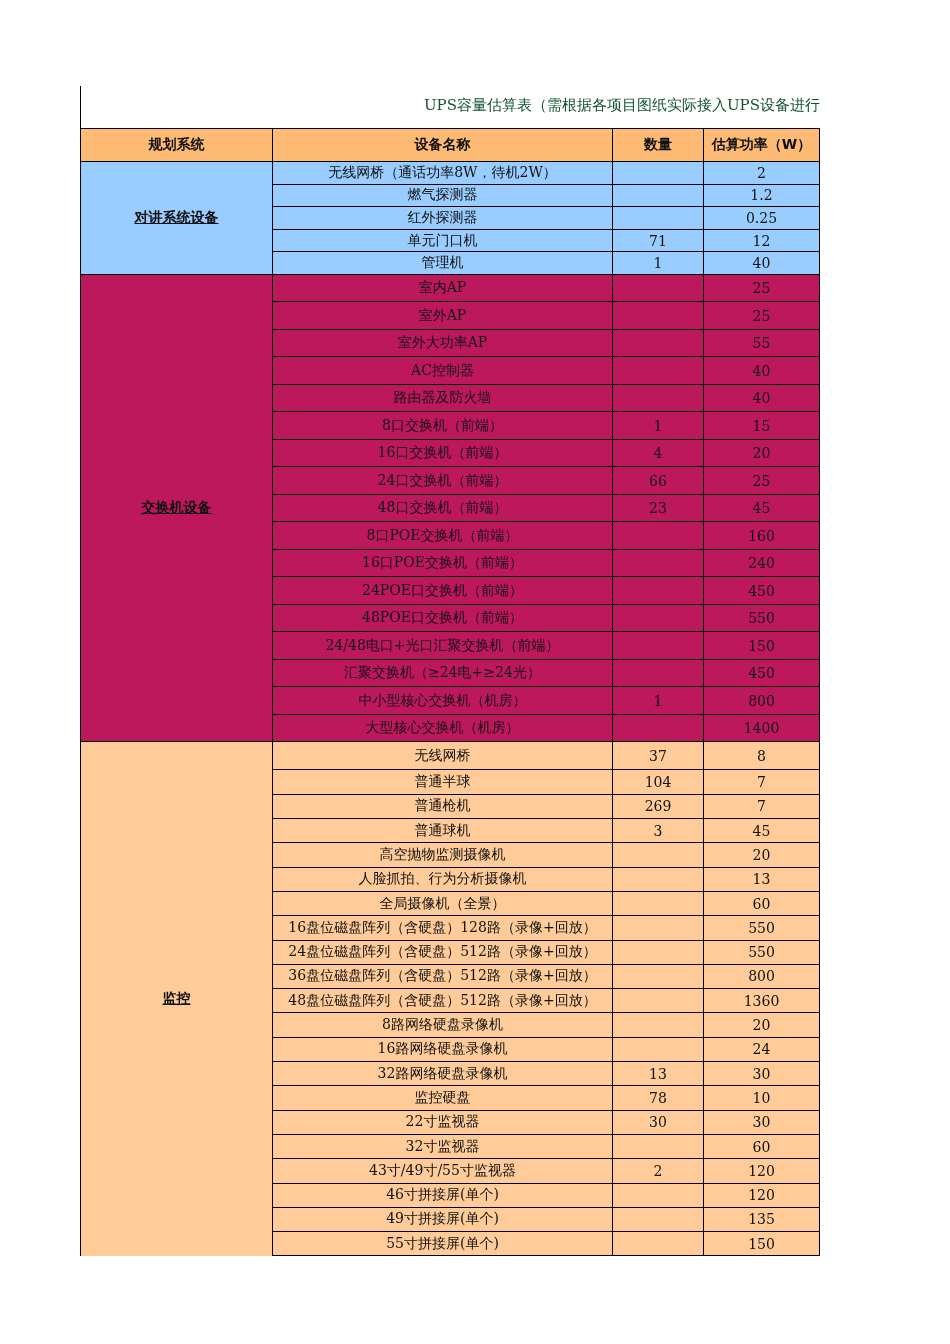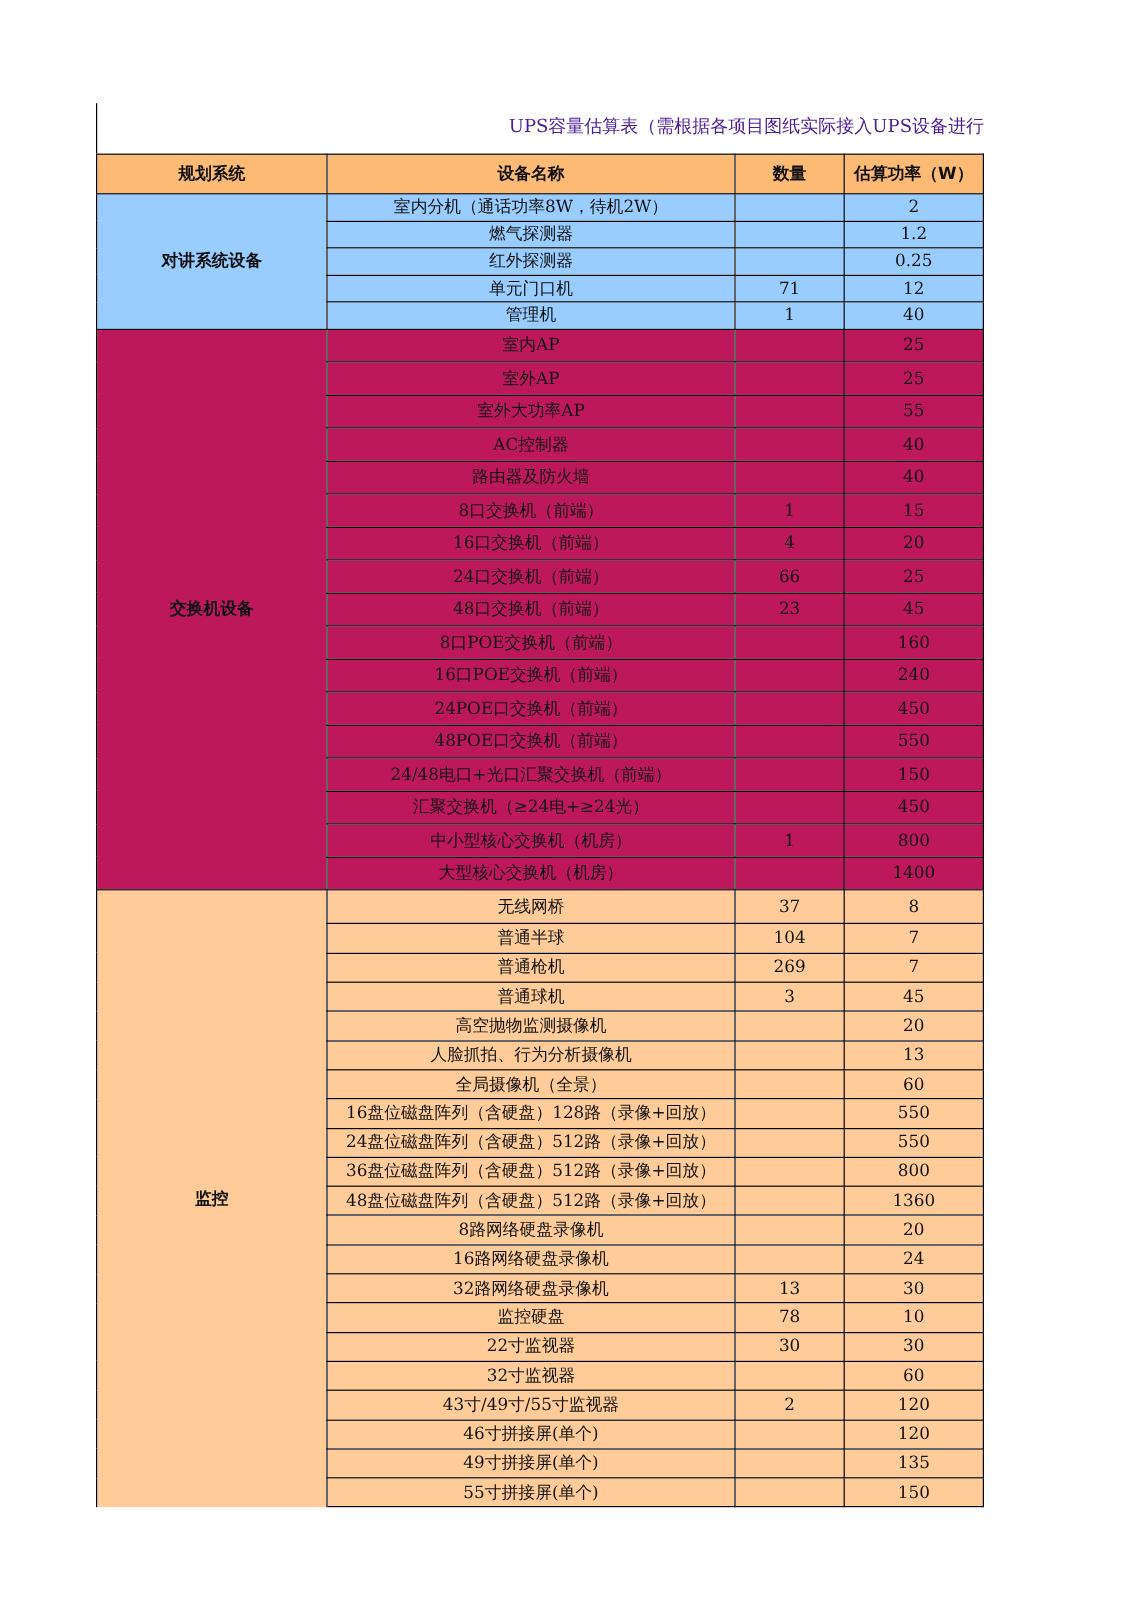--- a/index.html
+++ b/index.html
@@ -1,27 +1,27 @@
 <!DOCTYPE html>
 <html><head>
 <meta charset="utf-8">
 <style>
   html, body { margin: 0; padding: 0; background: #ffffff; }
   body { width: 950px; height: 1344px; position: relative; overflow: hidden;
          font-family: "DejaVu Serif", "Liberation Serif", serif; }
   .vline { position: absolute; left: 80px; top: 86px; width: 1px; height: 42px; background: #000; }
   .title { position: absolute; left: 272px; top: 96px; width: 548px; text-align: right;
-           font-size: 15px; color: #4c1d95; white-space: nowrap; }
+           font-size: 15px; color: #14532d; white-space: nowrap; }
   table.sheet { position: absolute; left: 80px; top: 128px; border-collapse: collapse;
                 table-layout: fixed; font-size: 14px; color: #111; }
   table.sheet td, table.sheet th { border: 1px solid #000; padding: 0; text-align: center;
                 vertical-align: middle; white-space: nowrap; overflow: hidden; }
   table.sheet th { background: #fdba74; font-family: "DejaVu Sans", "Liberation Sans", sans-serif;
                    font-weight: bold; font-size: 14px; height: 32px; color: #111; }
-  td.cat { font-family: "DejaVu Sans", "Liberation Sans", sans-serif; font-weight: bold; font-size: 14px; }
+  td.cat { font-family: "DejaVu Sans", "Liberation Sans", sans-serif; font-weight: bold; font-size: 14px; text-decoration: underline; }
   .sec-blue td { background: #99ccff; height: 21.6px; }
   .sec-green td { background: #be185d; height: 26.5px; margin-top: 21px; }
   .sec-orange td { background: #ffcc99; height: 23.3px; }
   .sec-orange tr.first td { height: 27px; }
   td.cat.last { border-bottom: none; }
 </style>
 </head>
 <body>
 
 <div class="vline"></div>
@@ -38,21 +38,21 @@
     <tr>
       <th>规划系统</th>
       <th>设备名称</th>
       <th>数量</th>
       <th>估算功率（W）</th>
     </tr>
   </thead>
   <tbody class="sec-blue">
       <tr class="first">
         <td class="cat" rowspan="5">对讲系统设备</td>
-        <td>室内分机（通话功率8W，待机2W）</td>
+        <td>无线网桥（通话功率8W，待机2W）</td>
         <td></td>
         <td>2</td>
       </tr>
       <tr>
         <td>燃气探测器</td>
         <td></td>
         <td>1.2</td>
       </tr>
       <tr>
         <td>红外探测器</td>

